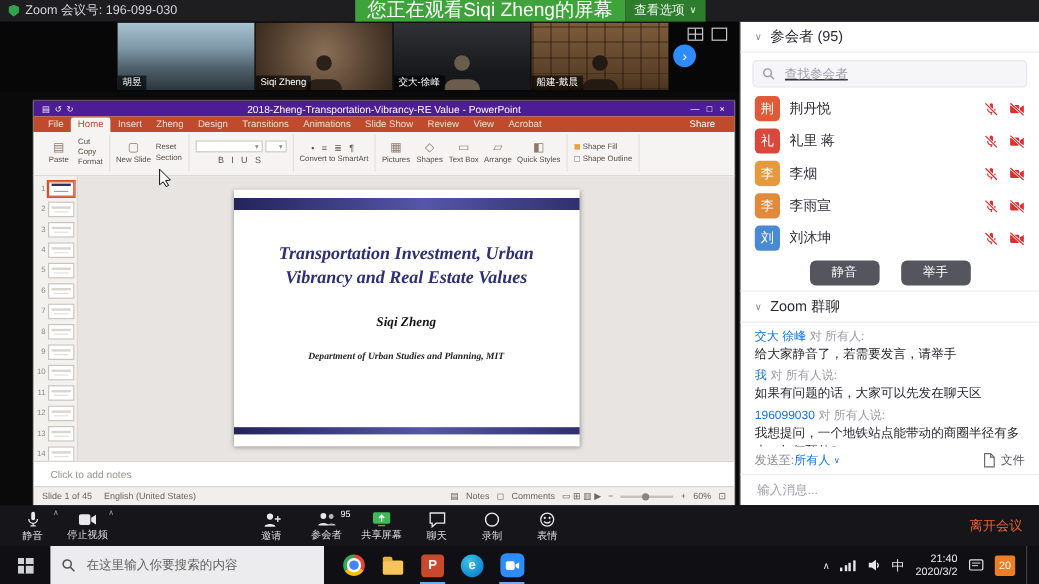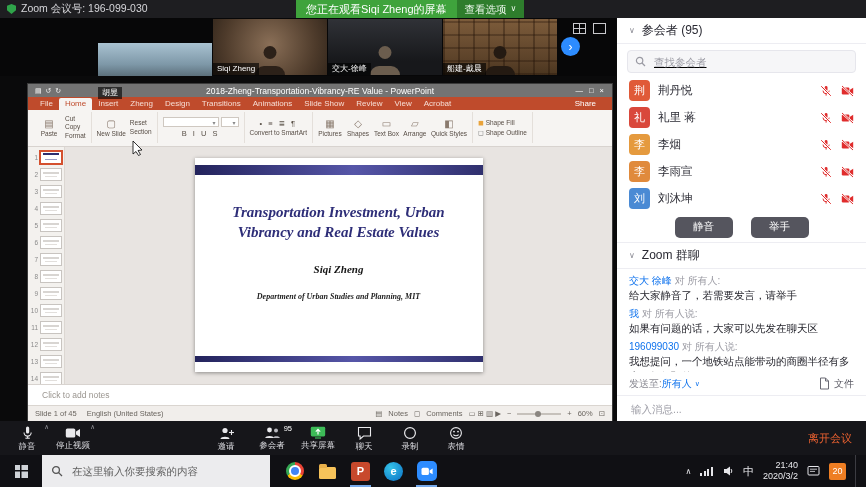--- a/index.html
+++ b/index.html
@@ -4,50 +4,50 @@
 <style>
   html,body{margin:0;padding:0;}
   body{width:866px;height:487px;font-family:"Liberation Sans",sans-serif;}
   .screen{position:relative;width:866px;height:487px;background:#000;overflow:hidden;}
 
   
   .topbar{position:absolute;left:0;top:0;width:866px;height:18px;background:#1e1e21;display:flex;align-items:center;z-index:7;}
   .shield{width:9px;height:10px;background:#2fa44a;clip-path:polygon(50% 0,100% 18%,100% 62%,50% 100%,0 62%,0 18%);margin:0 5px 0 7px;}
   .meet-id{color:#d6d6da;font-size:10.5px;white-space:nowrap;}
   .banner{position:absolute;left:296px;top:0;height:18px;display:flex;}
-  .banner-main{background:#3fa33c;color:#fff;font-size:11px;line-height:18px;padding:0 10px;white-space:nowrap;}
+  .banner-main{background:#3fa33c;color:#fff;font-size:16px;line-height:18px;padding:0 10px;white-space:nowrap;}
   .banner-opts{background:#2e7d2c;color:#eaf6ea;font-size:10.5px;line-height:18px;padding:0 8px;display:flex;gap:4px;align-items:center;white-space:nowrap;}
   .banner-opts .caret{font-size:8px;}
 
   
   .strip{position:absolute;left:0;top:18px;width:616px;height:58px;background:#070708;}
   .tiles{position:absolute;left:98px;top:1px;height:56px;display:flex;gap:1px;}
   .tile{position:relative;width:114px;height:56px;overflow:hidden;background:#26282c;}
-  .tile:nth-child(1){background:linear-gradient(180deg,#a9c2d1 0%,#7e98a8 38%,#4e5f69 68%,#2b363d 100%);margin-top:24px;}
+  .tile:nth-child(1){background:linear-gradient(180deg,#a9c2d1 0%,#7e98a8 38%,#4e5f69 68%,#2b363d 100%);}
   .tile:nth-child(1) .sil{display:none;}
   .tile:nth-child(2){background:radial-gradient(circle at 50% 45%,#8a6f57,#4e3b2b 70%,#35281d);}
   .tile:nth-child(2) .sil{--sc:#2c2119;}
   .tile:nth-child(3){background:linear-gradient(180deg,#303237,#17181b 75%);}
   .tile:nth-child(3) .sil{--sc:#6b5d4e;}
   .tile:nth-child(4){background:linear-gradient(180deg,#7d5c3b,#5d432a 70%,#4a351f);}
   .tile:nth-child(4)::before{content:"";position:absolute;inset:0;background:repeating-linear-gradient(90deg,rgba(30,15,5,.35) 0 2px,transparent 2px 15px),repeating-linear-gradient(0deg,rgba(30,15,5,.3) 0 1.5px,transparent 1.5px 13px);}
   .tile:nth-child(4) .sil{--sc:#241a12;}
   .sil{position:absolute;left:50%;bottom:0;transform:translateX(-50%);width:44px;height:30px;z-index:1;}
   .sil::before{content:"";position:absolute;left:50%;top:1px;transform:translateX(-50%);width:13px;height:13px;border-radius:50%;background:var(--sc,#332a22);}
   .sil::after{content:"";position:absolute;left:50%;bottom:-9px;transform:translateX(-50%);width:30px;height:18px;border-radius:9px 9px 0 0;background:var(--sc,#332a22);}
   .nm{position:absolute;left:0;bottom:0;z-index:3;background:rgba(0,0,0,.62);color:#fff;font-size:8px;line-height:1.5;padding:0 4px;white-space:nowrap;}
   .next-btn{position:absolute;left:561px;top:19px;width:19px;height:19px;border-radius:50%;background:#2d8cff;color:#fff;display:flex;align-items:center;justify-content:center;font-size:12px;}
   .strip-ctl{position:absolute;right:10px;top:5px;display:flex;gap:7px;}
   .ctl-box{width:11px;height:9px;border:1px solid #c9c9cd;display:block;}
   .ctl-box.grid{background:linear-gradient(#c9c9cd,#c9c9cd) center/1px 100% no-repeat,linear-gradient(#c9c9cd,#c9c9cd) center/100% 1px no-repeat;}
 
   
   .stage{position:absolute;left:0;top:76px;width:616px;height:345px;background:#0a0a0b;}
   .ppt{position:absolute;left:28px;top:8px;width:584px;height:337px;background:#fff;box-shadow:0 0 0 1px #3a3a3a;display:flex;flex-direction:column;box-sizing:border-box;}
-  .ppt-title{position:relative;flex:0 0 13px;background:#737373;display:flex;align-items:center;color:#fff;text-align:center;}
+  .ppt-title{position:relative;flex:0 0 13px;background:#4c1d95;display:flex;align-items:center;color:#fff;text-align:center;}
   .qat{margin-left:7px;font-size:7px;letter-spacing:1px;color:rgba(255,255,255,.92);}
   .ppt-title .t{position:absolute;left:50%;transform:translateX(-50%);font-size:8.5px;white-space:nowrap;}
   .ppt-title .wc{position:absolute;right:6px;font-size:7.5px;letter-spacing:2px;}
   .ppt-tabs{position:relative;flex:0 0 13px;background:#bf4b2c;display:flex;align-items:flex-end;padding-left:6px;}
   .tab{font-size:8px;color:#f6ddd4;padding:1px 6px 2px;white-space:nowrap;}
   .tab:nth-child(2){background:#f6f4f2;color:#bf4b2c;border-radius:2px 2px 0 0;}
   .ppt-share{position:absolute;right:16px;bottom:2px;font-size:8px;color:#fff;}
   .ppt-ribbon{flex:0 0 37px;background:#f6f4f2;border-bottom:1px solid #d8d3cf;display:flex;align-items:stretch;padding:2px 2px 3px 4px;box-sizing:border-box;overflow:hidden;}
   .rb-group{display:flex;align-items:center;gap:4px;padding:0 5px;border-right:1px solid #e4dfda;}
   .rb-big{display:flex;flex-direction:column;align-items:center;justify-content:center;font-size:6.5px;color:#564c44;gap:1px;min-width:24px;text-align:center;white-space:nowrap;}

